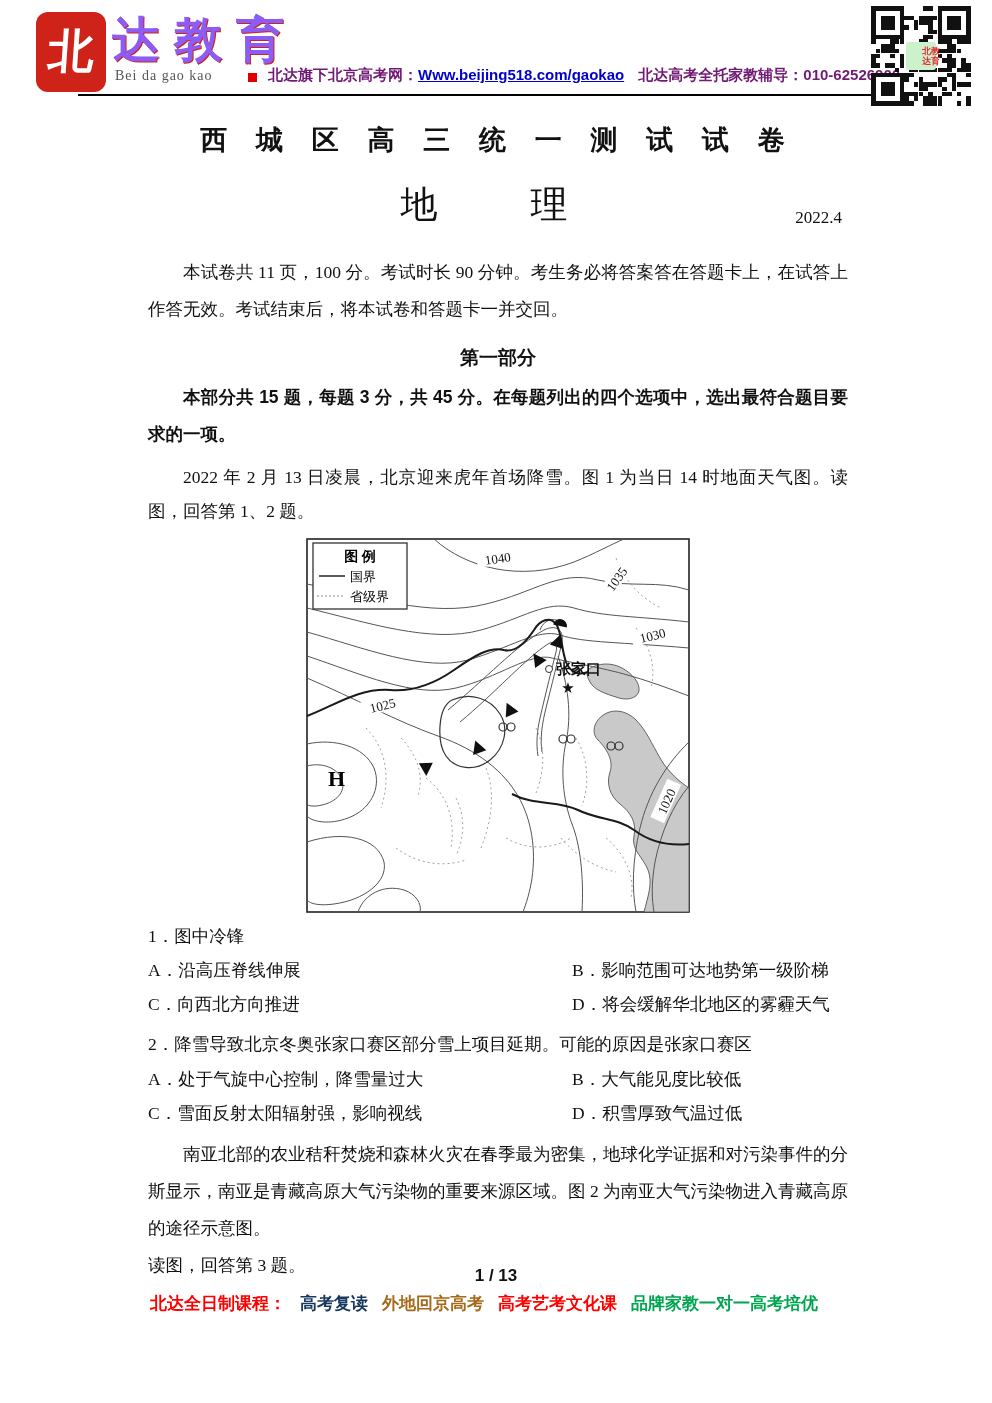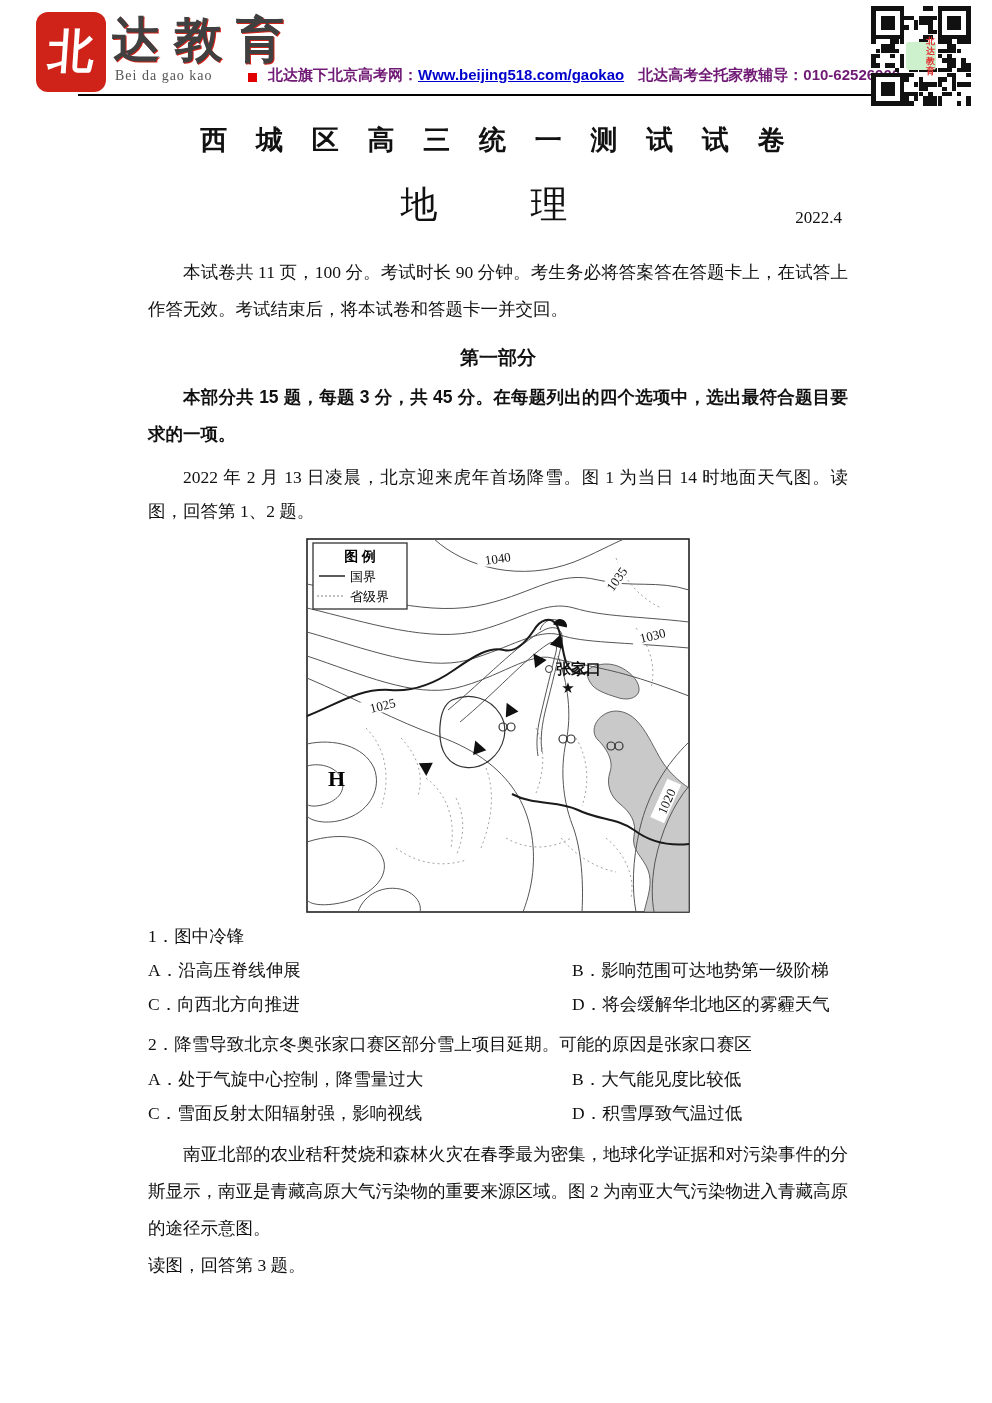--- a/index.html
+++ b/index.html
@@ -12,35 +12,35 @@
   
   .header { position:absolute; top:0; left:0; width:992px; height:100px; }
   .seal {
     position:absolute; left:38px; top:14px; width:66px; height:76px;
     background:#cf2218; border-radius:10px; display:flex; align-items:center; justify-content:center;
     box-shadow:0 0 0 2px #cf2218;
   }
   .seal span { color:#fff; font-size:46px; font-weight:bold; font-family:"Liberation Serif",serif; transform:skewX(-4deg); }
   .brush {
     position:absolute; left:112px; top:8px; font-size:48px; font-weight:bold;
-    color:#404040; letter-spacing:14px; font-family:"Liberation Serif",serif;
+    color:#8b5cf6; letter-spacing:14px; font-family:"Liberation Serif",serif;
     text-shadow:1px 1px 0 #cf2218;
   }
   .logo-sub { position:absolute; left:115px; top:68px; font-size:14px; color:#555; letter-spacing:1px; }
   .red-square { position:absolute; left:248px; top:73px; width:9px; height:9px; background:#e00000; }
   .header-line { position:absolute; left:268px; top:66px; font-size:15px; font-weight:bold; white-space:nowrap;
                  font-family:"Liberation Sans","DejaVu Sans",sans-serif; }
   .header-line .red { color:#701a75; }
   .header-line a { color:#0000cc; text-decoration:underline; font-weight:bold; }
   .rule { position:absolute; left:78px; top:94px; width:808px; height:2px; background:#000; }
   .qr { position:absolute; left:866px; top:6px; width:110px; height:100px; }
   .qr svg { width:110px; height:100px; }
   .qr-label {
     position:absolute; left:40px; top:36px; width:30px; height:28px; background:#cdf0cd;
-    border-radius:3px; display:flex; flex-direction:column; align-items:center; justify-content:center;
+    border-radius:3px; display:flex; flex-direction:row; align-items:center; justify-content:center;
     font-size:9px; line-height:10px; color:#e03030; font-weight:bold;
     font-family:"Liberation Sans",sans-serif;
     padding-left:20px;
   }
   
   .content { position:absolute; left:148px; top:106px; width:700px; }
   .main-title { text-align:center; font-size:27px; font-weight:600; letter-spacing:11px; margin-top:16px; }
   .subject-row { position:relative; margin-top:22px; height:50px; }
   .subject { text-align:center; font-size:37px; letter-spacing:28px; font-weight:500; }
   .exam-date { position:absolute; right:6px; bottom:2px; font-size:17px; letter-spacing:0; }
@@ -385,14 +385,20 @@
         <span class="opt"><span>B．</span><span>大气能见度比较低</span></span>
         <span class="opt"><span>C．</span><span>雪面反射太阳辐射强，影响视线</span></span>
         <span class="opt"><span>D．</span><span>积雪厚致气温过低</span></span>
       </div>
     </div>
 
     <p class="p-passage">南亚北部的农业秸秆焚烧和森林火灾在春季最为密集，地球化学证据和对污染事件的分斯显示，南亚是青藏高原大气污染物的重要来源区域。图 2 为南亚大气污染物进入青藏高原的途径示意图。</p>
     <p class="p-readnote">读图，回答第 3 题。</p>
   </div>
 
+  <div class="footer">
+    <div class="page-indicator">1 / 13</div>
+    <div class="courses">
+      <span style="color: rgb(255, 0, 0);">北达全日制课程：</span><span style="color: rgb(23, 55, 94);">高考复读</span><span style="color: rgb(165, 105, 26);">外地回京高考</span><span style="color: rgb(255, 0, 0);">高考艺考文化课</span><span style="color: rgb(0, 165, 80);">品牌家教一对一高考培优</span>
+    </div>
+  </div>
 
 </div>
 
 </body></html>

